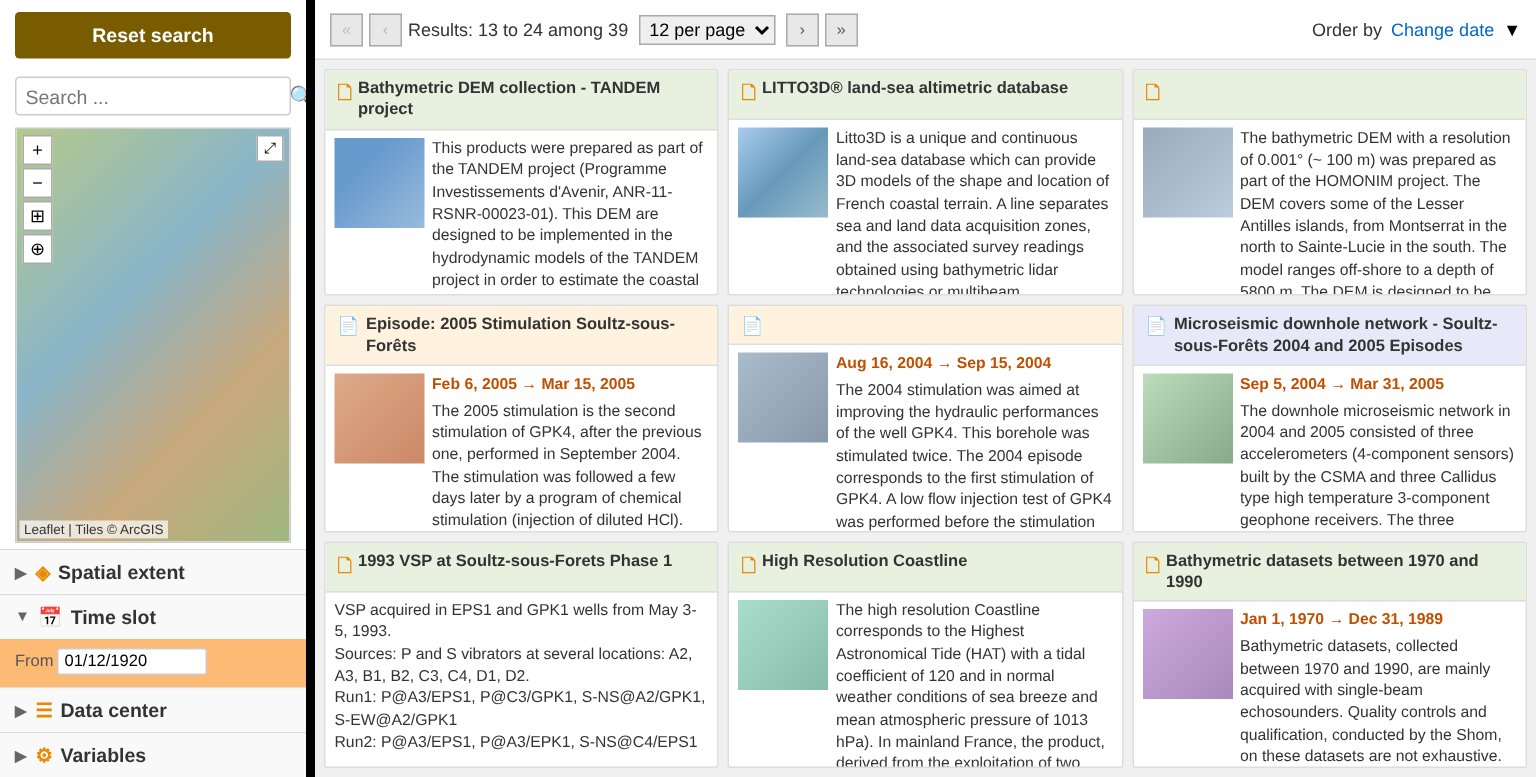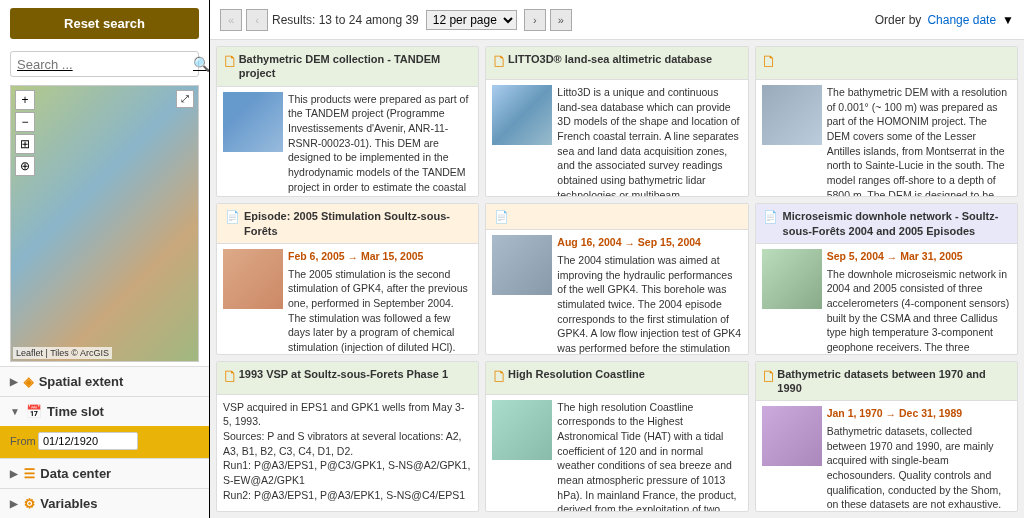--- a/index.html
+++ b/index.html
@@ -3,21 +3,21 @@
   <meta charset="utf-8">
   <style>
     * { box-sizing: border-box; margin: 0; padding: 0; }
     body { font-family: Arial, sans-serif; font-size: 12px; background: #f0f0f0; width: 1024px; height: 518px; overflow: hidden; display: flex; }
 
     
     #sidebar {
       width: 210px;
       min-width: 210px;
       background: #fff;
-      border-right: 1px solid #000000;
+      border-right: 6px solid #000000;
       display: flex;
       flex-direction: column;
       height: 518px;
       overflow: hidden;
     }
 
     #reset-search-btn {
       margin: 8px 10px;
       background: #7a5c00;
       color: #fff;
@@ -31,21 +31,20 @@
     }
 
     #search-box-container {
       display: flex;
       align-items: center;
       margin: 4px 10px;
       border: 1px solid #ccc;
       border-radius: 3px;
       background: #fff;
       padding: 4px 6px;
-      text-decoration: underline;
     }
     #search-input {
       border: none;
       outline: none;
       font-size: 13px;
       color: #999;
       flex: 1;
       background: transparent;
     }
     #search-icon-btn {
@@ -131,21 +130,21 @@
       font-size: 10px;
       color: #666;
     }
     .sidebar-section-header .icon {
       margin-right: 5px;
       color: #e88a00;
     }
     .sidebar-section-content {
       padding: 4px 10px 6px 10px;
       font-size: 12px;
-      background: #eab308;
+      background: #fdba74;
     }
     .date-row {
       display: flex;
       align-items: center;
       margin: 2px 0;
     }
     .date-label {
       width: 28px;
       font-size: 11px;
       color: #555;

